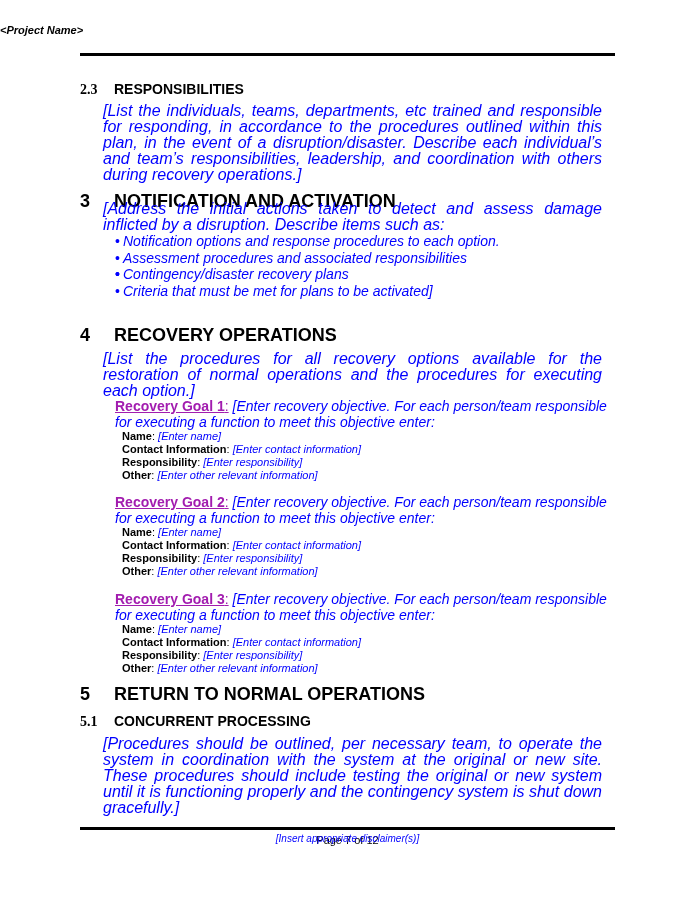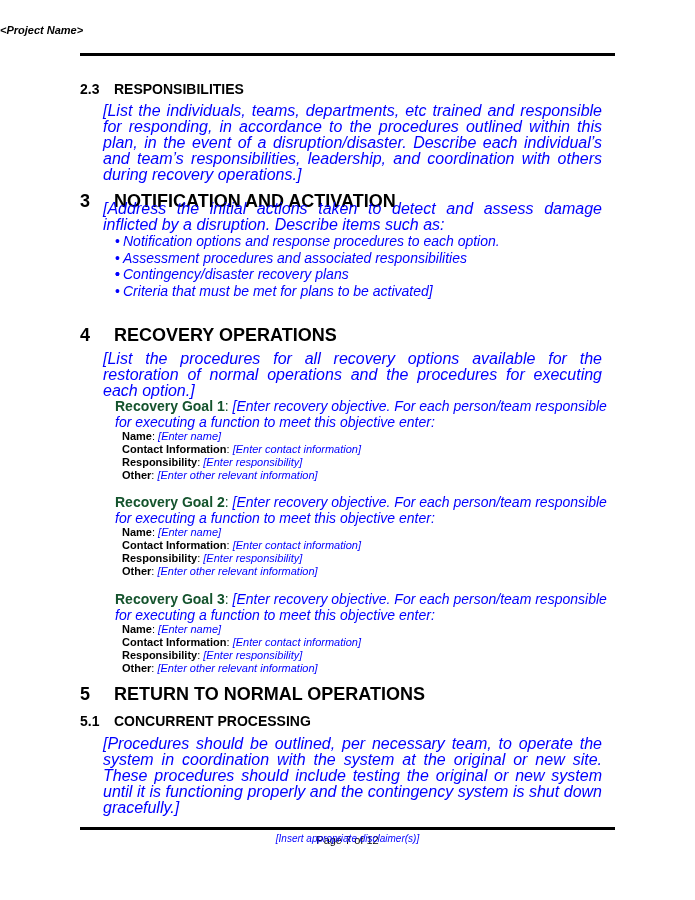--- a/index.html
+++ b/index.html
@@ -4,30 +4,30 @@
 <style>
   html, body { margin: 0; padding: 0; background: #ffffff; }
   body { width: 695px; height: 900px; position: relative; overflow: hidden;
          font-family: "Liberation Sans", sans-serif; color: #000; }
   .abs { position: absolute; }
   .blue { color: #0000ff; font-style: italic; }
   .header-text { left: 0; width: 550px; top: 24px; text-align: left; font-size: 11px;
                  font-weight: bold; font-style: italic; }
   .rule { left: 80px; width: 535px; height: 3px; background: #000; }
   .h2 { font-size: 14px; font-weight: bold; }
-  .h2 .num { font-family: Liberation Sans, sans-serif; font-weight: bold; font-size: 14px;
+  .h2 .num { font-family: Liberation Serif, serif; font-weight: bold; font-size: 14px;
              display: inline-block; width: 34px; }
   .h1 { font-size: 18px; font-weight: bold; }
   .h1 .num { display: inline-block; width: 34px; }
   .para { left: 103px; width: 499px; font-size: 16px; line-height: 16px; text-align: justify; }
   .bullets { left: 115px; width: 499px; font-size: 14px; line-height: 16.5px; margin: 0; padding: 0; list-style: none; }
   .bullets li { position: relative; padding-left: 8px; }
   .bullets li .dot { position: absolute; left: 0; top: 0; font-style: normal; }
   .goal { left: 115px; width: 499px; font-size: 14px; line-height: 16px; }
-  .goal .lbl { font-weight: bold; color: #14532d; font-style: normal; }
+  .goal .lbl { font-weight: bold; color: #a21caf; font-style: normal; text-decoration: underline; }
   .details { left: 122px; font-size: 11px; line-height: 13px; }
   .details .lbl { font-weight: bold; color: #000; }
   .footer-page { left: 0; width: 695px; top: 834px; text-align: center; font-size: 11px; }
   .footer-disc { left: 0; width: 695px; top: 833px; text-align: center; font-size: 10px; }
 </style>
 </head>
 <body>
 
 <div class="abs header-text">&lt;Project Name&gt;</div>
 <div class="abs rule" style="top:53px;"></div>

